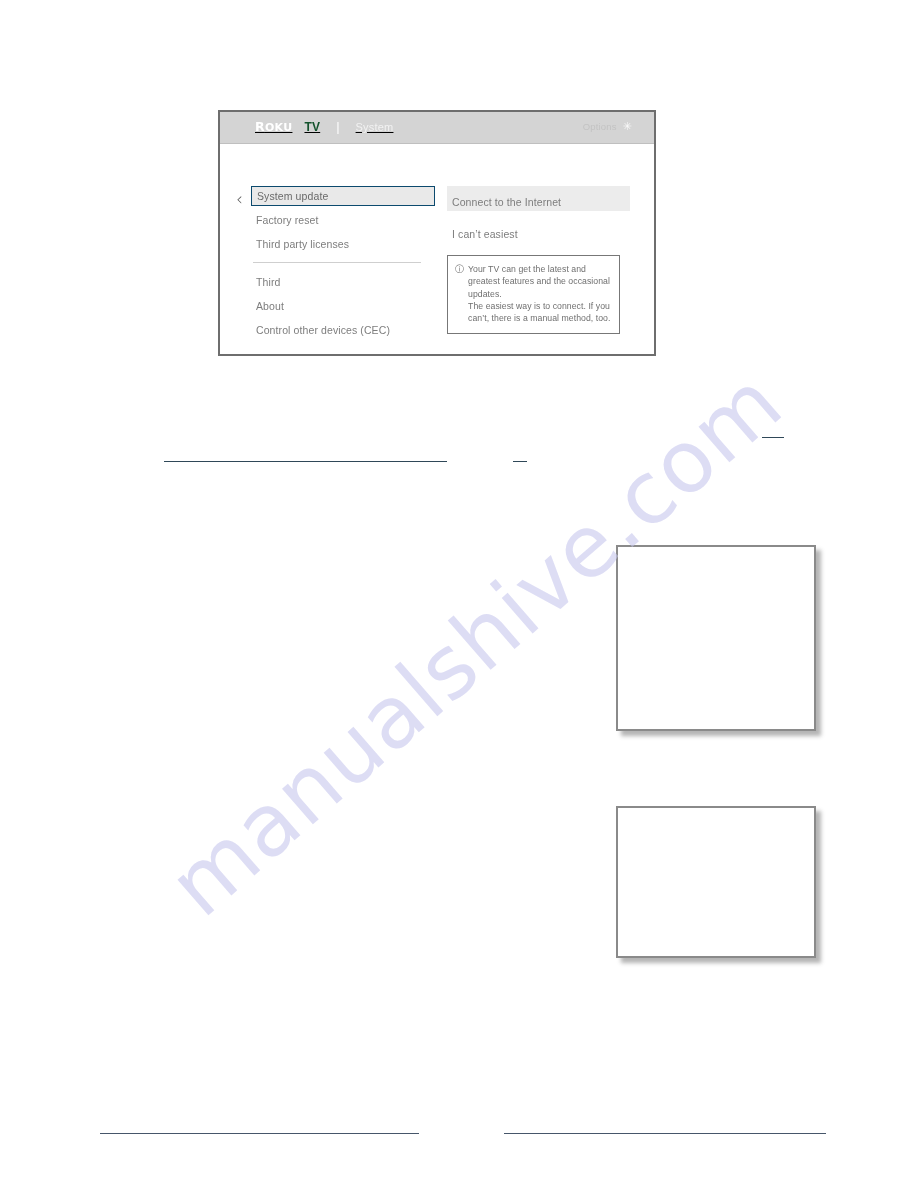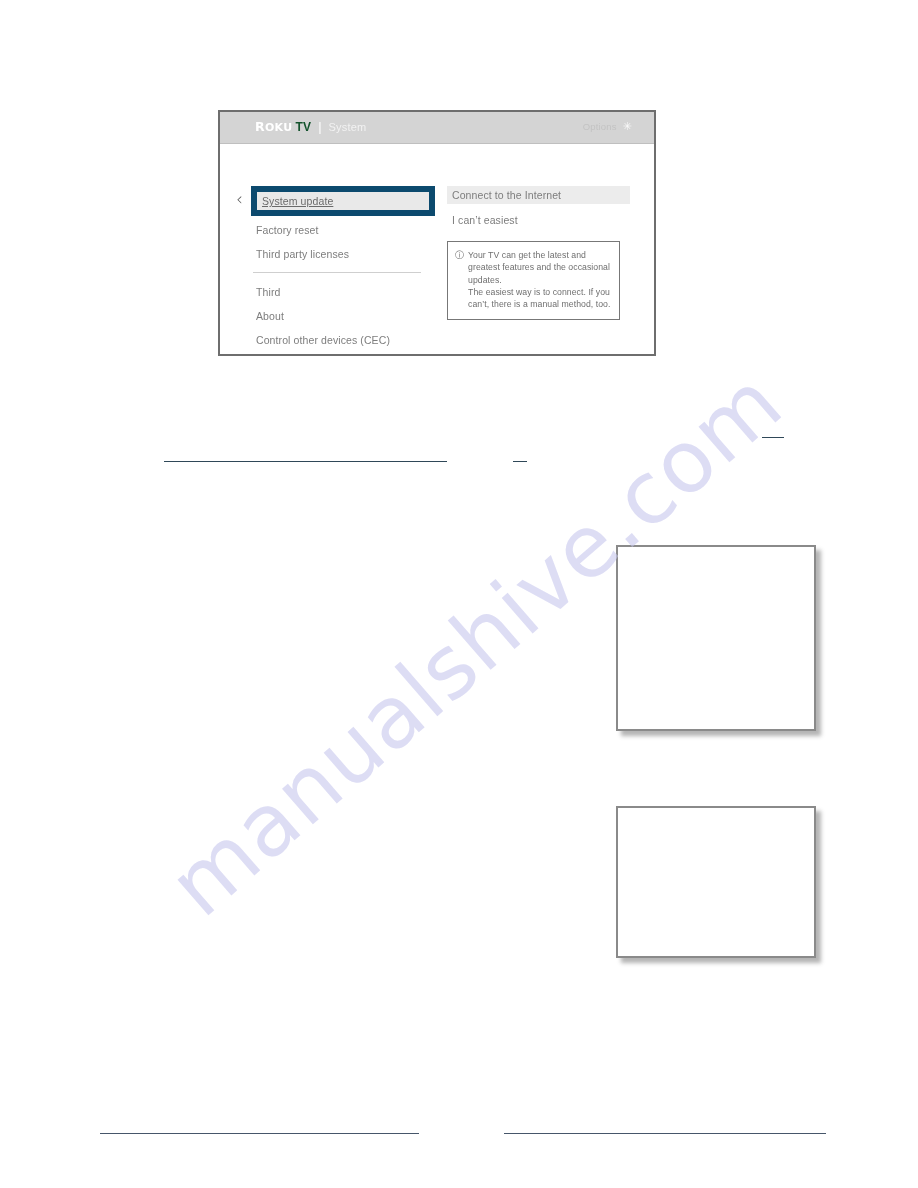--- a/index.html
+++ b/index.html
@@ -58,21 +58,22 @@
     background: #d4d4d4;
     border-bottom: 1px solid #bfbfbf;
     box-sizing: border-box;
   }
   #tv-brand {
     position: absolute;
     left: 35px;
     top: 7px;
     display: flex;
     align-items: baseline;
-    gap: 3px;
+    gap: 12px;
+    text-decoration: underline;
   }
   .roku-word {
     font-family: "DejaVu Sans", sans-serif;
     font-size: 11px;
     font-weight: 700;
     color: #ffffff;
     letter-spacing: 0.3px;
   }
   .roku-word .cap { font-size: 12.5px; }
   .tv-word {
@@ -141,50 +142,49 @@
   .menu-item {
     font-family: "Liberation Sans", sans-serif;
     font-size: 10.5px;
     color: #7d7d7d;
     letter-spacing: 0.1px;
     padding: 0 0 0 4px;
     margin-bottom: 12px;
     white-space: nowrap;
   }
   .menu-item.selected {
-    border: 6px solid #0c4a6e;
+    border: 1px solid #0c4a6e;
     background: #e9e9e9;
     color: #6a6a6a;
     padding: 3px 4px 3px 5px;
     margin-left: -1px;
     margin-bottom: 8px;
     width: 184px;
     box-sizing: border-box;
-    text-decoration: underline;
   }
   .menu-divider {
     height: 1px;
     background: #cfcfcf;
     width: 168px;
     margin: 4px 0 13px 1px;
   }
 
   
   #right-col {
     position: absolute;
     left: 227px;
     top: 42px;
     width: 190px;
   }
   .opt-row {
     font-family: "Liberation Sans", sans-serif;
     font-size: 10.5px;
     color: #7d7d7d;
     letter-spacing: 0.1px;
-    padding: 3px 0 3px 5px;
+    padding: 10px 0 3px 5px;
     margin-bottom: 7px;
     white-space: nowrap;
   }
   .opt-row.highlighted {
     background: #ececec;
     width: 183px;
     box-sizing: border-box;
   }
   #tip-box {
     margin-top: 12px;

